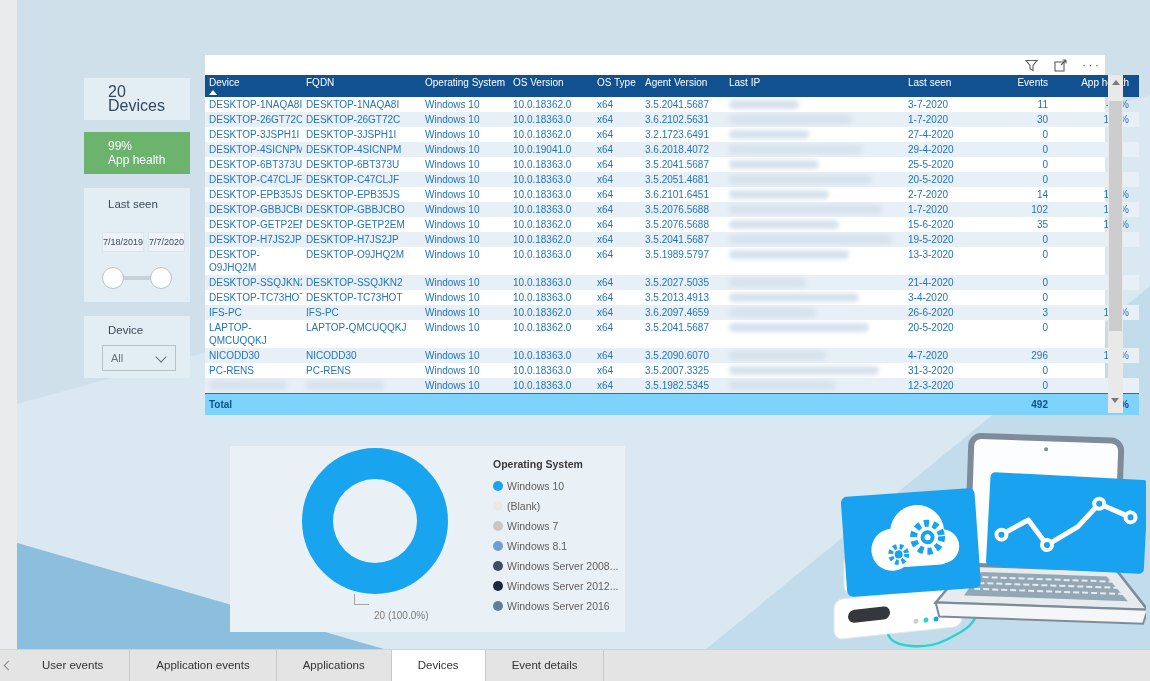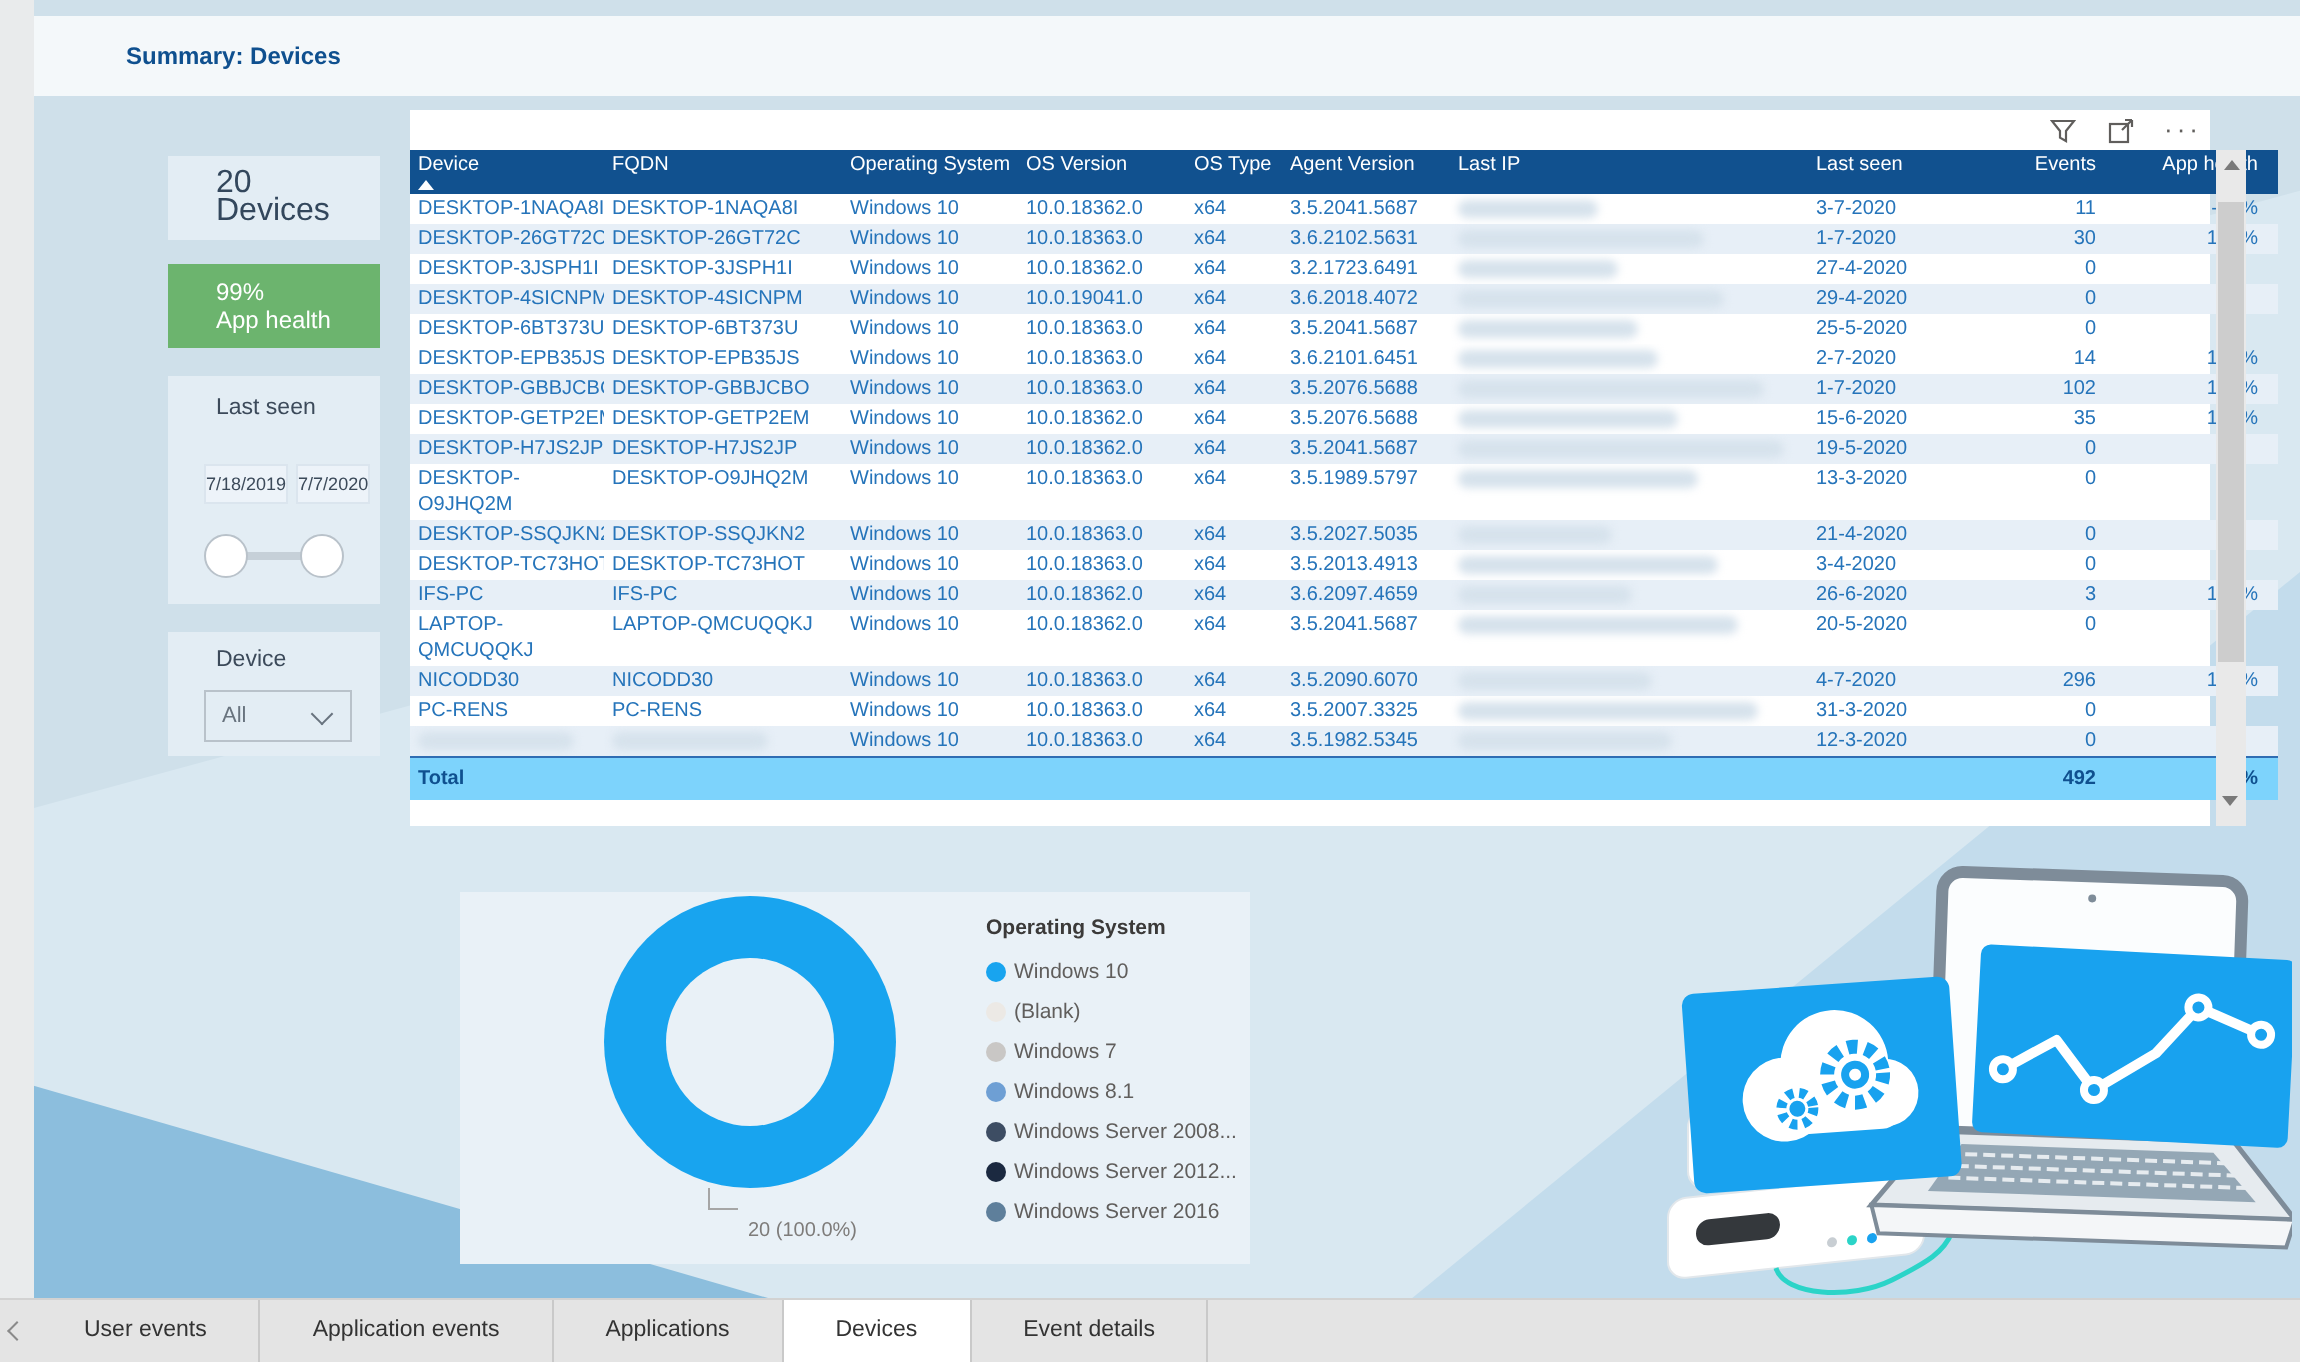--- a/index.html
+++ b/index.html
@@ -88,23 +88,20 @@
 </head>
 <body>
 
 <div id="app">
 
   <div class="bg-band band-light"></div>
   <div class="bg-band band-right"></div>
   <div class="bg-band band-accent"></div>
   <div class="left-strip"></div>
 
-  <div class="titlebar">
-    <h1>Summary: Devices</h1>
-  </div>
 
   <div class="card card-devices">
     <div>20</div>
     <div>Devices</div>
   </div>
 
   <div class="card card-health">
     <div>99%</div>
     <div>App health</div>
   </div>
@@ -224,20 +221,34 @@
             <td class="c-osver">10.0.18363.0</td>
             <td class="c-ostype">x64</td>
             <td class="c-agent">3.5.2041.5687</td>
             <td class="c-lastip">
               <div class="blur-blob" style="width: 90px;"></div>
             </td>
             <td class="c-lastseen">25-5-2020</td>
             <td class="c-events">0</td>
             <td class="c-health"></td>
           </tr>
+          <tr class="alt">
+            <td class="c-device">DESKTOP-C47CLJF</td>
+            <td class="c-fqdn">DESKTOP-C47CLJF</td>
+            <td class="c-os">Windows 10</td>
+            <td class="c-osver">10.0.18363.0</td>
+            <td class="c-ostype">x64</td>
+            <td class="c-agent">3.5.2051.4681</td>
+            <td class="c-lastip">
+              <div class="blur-blob" style="width: 143px;"></div>
+            </td>
+            <td class="c-lastseen">20-5-2020</td>
+            <td class="c-events">0</td>
+            <td class="c-health"></td>
+          </tr>
           <tr>
             <td class="c-device">DESKTOP-EPB35JS</td>
             <td class="c-fqdn">DESKTOP-EPB35JS</td>
             <td class="c-os">Windows 10</td>
             <td class="c-osver">10.0.18363.0</td>
             <td class="c-ostype">x64</td>
             <td class="c-agent">3.6.2101.6451</td>
             <td class="c-lastip">
               <div class="blur-blob" style="width: 100px;"></div>
             </td>

